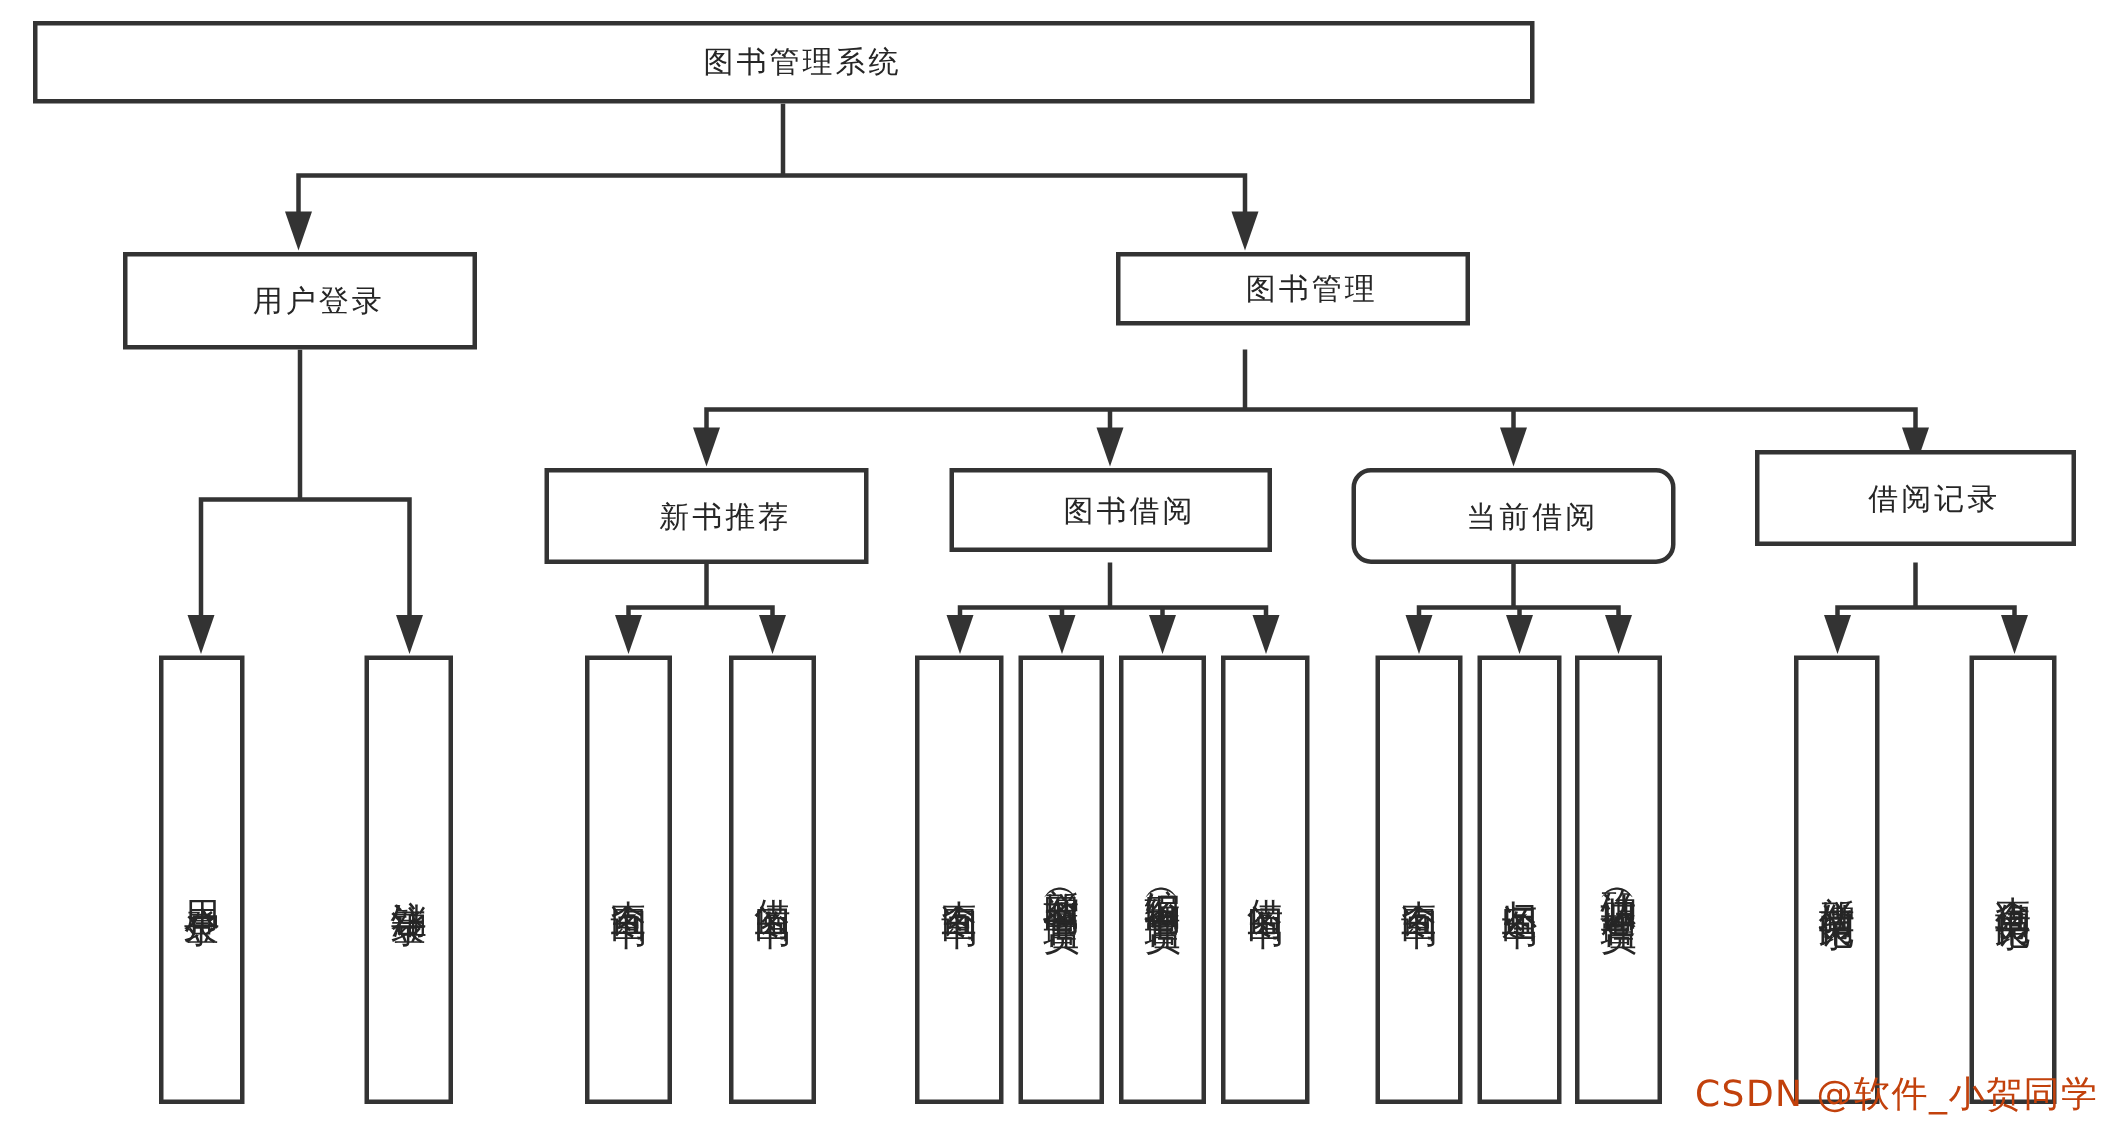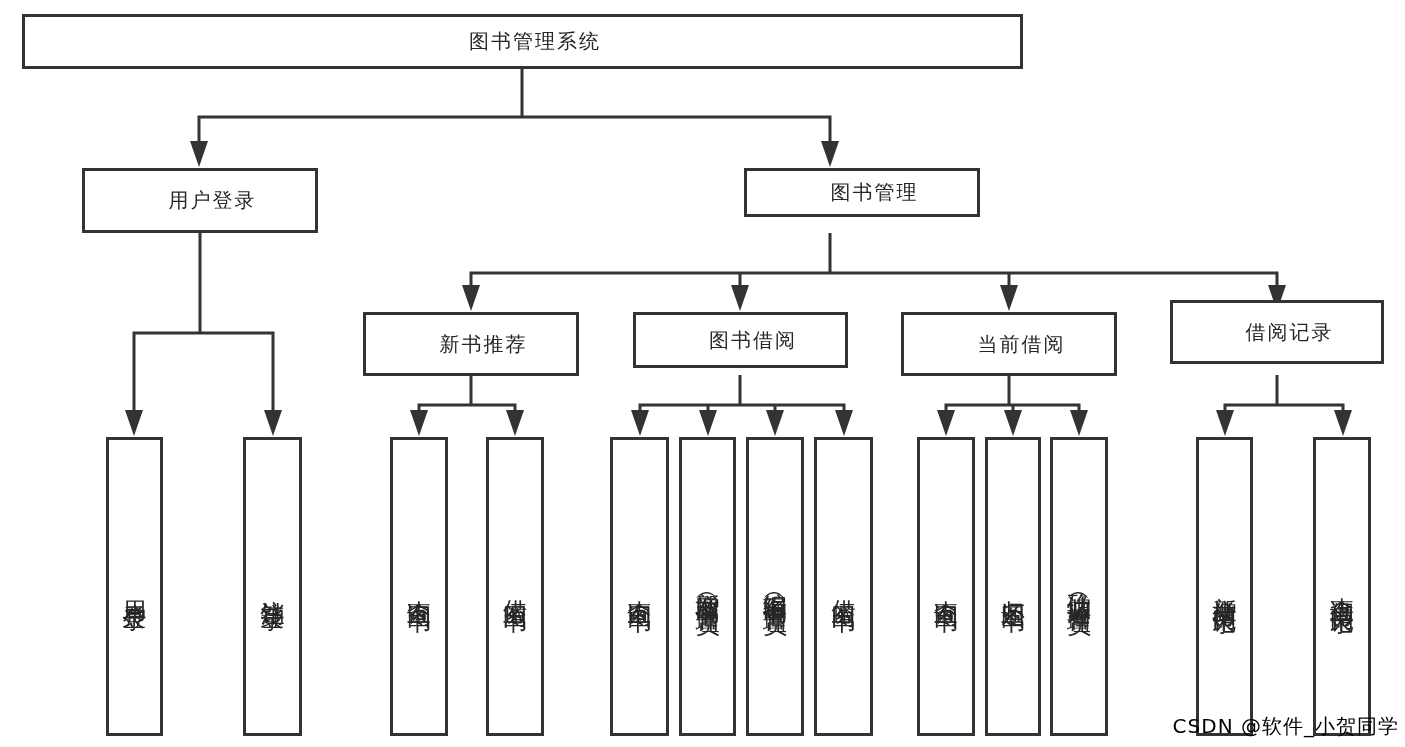--- a/index.html
+++ b/index.html
@@ -49,42 +49,42 @@
     font-size: 24px;
     letter-spacing: 3px;
     line-height: 1;
   }
   
   .n-root           { left: 22px;  top: 14px;  width: 1001px; height: 55px; }
   .n-user-login     { left: 82px;  top: 168px; width: 236px;  height: 65px; }
   .n-book-mgmt      { left: 712px; top: 168px; width: 236px;  height: 49px; margin-left: 32px; }
   .n-new-book-rec   { left: 363px; top: 312px; width: 216px;  height: 64px; }
   .n-book-borrow    { left: 633px; top: 312px; width: 215px;  height: 56px; }
-  .n-current-borrow { left: 901px; top: 312px; width: 216px;  height: 64px; }
+  .n-current-borrow { left: 901px; top: 312px; width: 216px;  height: 64px; border-radius: 13px; }
   .n-borrow-records { left: 1170px;top: 300px; width: 214px;  height: 64px; }
   .leaf { top: 437px; height: 299px; }
   .l-user-login  { left: 106px;  width: 57px; }
   .l-logout      { left: 243px;  width: 59px; }
   .l-nbr-query   { left: 390px;  width: 58px; }
   .l-nbr-borrow  { left: 486px;  width: 58px; }
   .l-bb-query    { left: 610px;  width: 59px; }
   .l-bb-add      { left: 679px;  width: 57px; }
   .l-bb-edit     { left: 746px;  width: 58px; }
   .l-bb-borrow   { left: 814px;  width: 59px; }
   .l-cb-query    { left: 917px;  width: 58px; }
   .l-cb-return   { left: 985px;  width: 56px; }
   .l-cb-confirm  { left: 1050px; width: 58px; }
   .l-br-add      { left: 1196px; width: 57px; }
   .l-br-query    { left: 1313px; width: 58px; }
   .watermark {
     position: absolute;
     top: 713px;
     right: 6px;
-    font-size: 20px;
-    color: #000000;
+    font-size: 24px;
+    color: #c2410c;
     letter-spacing: 1px;
     z-index: 5;
     white-space: nowrap;
   }
 </style>
 </head>
 <body>
 
 <div class="canvas">
 

